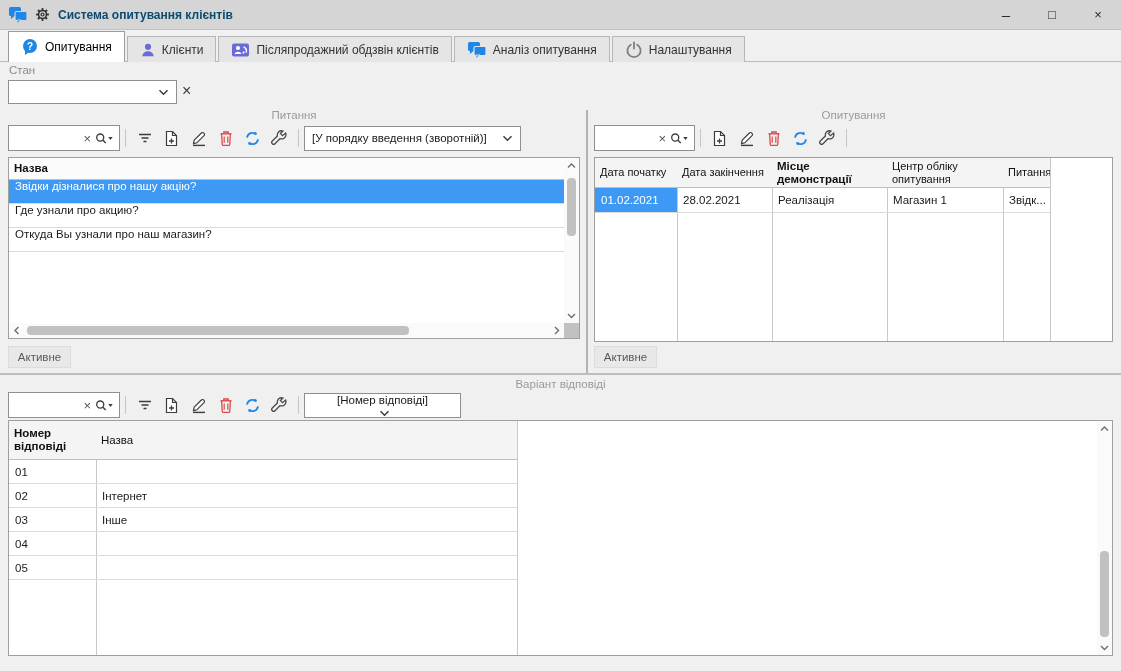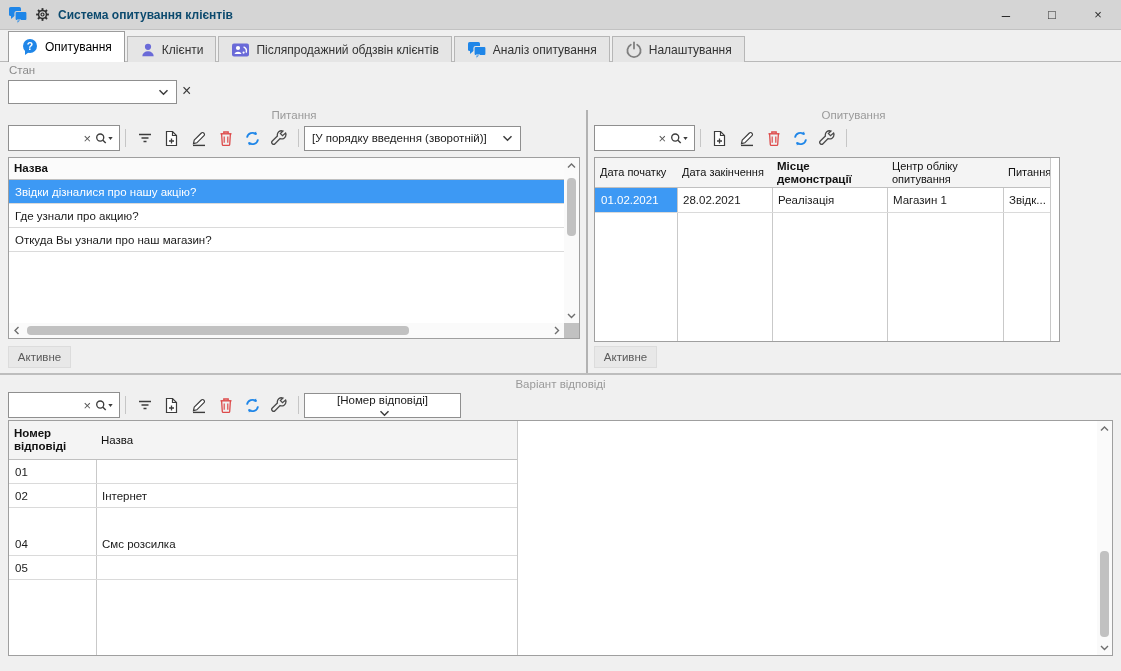--- a/index.html
+++ b/index.html
@@ -48,21 +48,21 @@
   .gridheadcell { position:absolute; display:flex; align-items:center; background:#f4f4f4;
                   border-bottom:1px solid #c0c0c0; padding:0 5px; font-size:11px; line-height:1.12;
                   color:#111; overflow:hidden; }
   .gridheadcell.b { font-weight:bold; font-size:11.5px; }
   .gcell { position:absolute; display:flex; align-items:center; padding:0 6px; font-size:11.5px;
            overflow:hidden; white-space:nowrap; }
   .grow { position:absolute; border-bottom:1px solid #dadada;padding-left:32px; }
   .sel { background:#3d99f4; color:#fff; }
 
   
-  .lrow { position:absolute; left:0; width:556px; height:24px; display:flex; align-items:center;
+  .lrow { position:absolute; left:0; width:556px; height:24px; display:flex; align-items:flex-start;
           padding:0 6px; border-bottom:1px solid #dadada; font-size:11.5px; white-space:nowrap; overflow:hidden; }
 
   
   .sbv { position:absolute; top:0; right:0; width:15px; background:#fafafa; }
   .sbh { position:absolute; left:0; bottom:0; height:15px; background:#fafafa; }
   .sbbtn { position:absolute; width:15px; height:15px; display:flex; align-items:center; justify-content:center; }
   .sbthumbv { position:absolute; left:3px; width:9px; background:#c1c1c1; border-radius:4px; }
   .sbthumbh { position:absolute; top:3px; height:9px; background:#c1c1c1; border-radius:4px; }
   .sbcorner { position:absolute; right:0; bottom:0; width:15px; height:15px; background:#c1c1c1; }
 
@@ -362,21 +362,21 @@
     <div class="tbtn">
       <span style="display:flex;">
         <svg width="17" height="17" viewBox="0 0 17 17">
             <path d="M15 4.6a4.3 4.3 0 0 1-5.9 4L4 13.7a1.9 1.9 0 1 1-2.7-2.7L6.4 6A4.3 4.3 0 0 1 12 1l-2.6 2.6 2.1 2.1L14.6 3c.2.5.4 1 .4 1.6z" fill="none" stroke="#4a4a4a" stroke-width="1.3"></path>
           </svg>
       </span>
     </div>
     <div class="tsep"></div>
   </div>
 
-  <div class="grid" style="left:594px; top:157px; width:466px; height:185px;">
+  <div class="grid" style="left:594px; top:157px; width:519px; height:185px;">
     <div class="vline" style="left:82px;"></div>
     <div class="vline" style="left:177px;"></div>
     <div class="vline" style="left:292px;"></div>
     <div class="vline" style="left:408px;"></div>
     <div class="vline" style="left:455px;"></div>
 
     <div class="gridheadcell" style="left:0; top:0; width:82px; height:30px;">
       <span>Дата початку</span>
     </div>
     <div class="gridheadcell" style="left:82px; top:0; width:95px; height:30px;">
@@ -509,26 +509,31 @@
         </div>
     </div>
     <div class="grow" style="left:0; top:63px; width:508px; height:24px;">
       <div class="gcell" style="left:0; top:0; width:87px; height:23px;">
           <span>02</span>
         </div>
       <div class="gcell" style="left:87px; top:0; width:421px; height:23px;">
           <span>Інтернет</span>
         </div>
     </div>
+    <div class="grow" style="left:0; top:87px; width:508px; height:24px;">
+      <div class="gcell" style="left:0; top:0; width:87px; height:23px;">
+          <span>03</span>
+        </div>
+      <div class="gcell" style="left:87px; top:0; width:421px; height:23px;">
+          <span>Інше</span>
+        </div>
+    </div>
     <div class="grow" style="left:0; top:111px; width:508px; height:24px;">
       <div class="gcell" style="left:0; top:0; width:87px; height:23px;">
           <span>04</span>
-        </div>
-      <div class="gcell" style="left:87px; top:0; width:421px; height:23px;">
-          <span>Смс розсилка</span>
         </div>
     </div>
     <div class="grow" style="left:0; top:135px; width:508px; height:24px;">
       <div class="gcell" style="left:0; top:0; width:87px; height:23px;">
           <span>05</span>
         </div>
     </div>
 
     <div class="sbv" style="height:234px;">
       <div class="sbbtn" style="top:0; right:0;">

